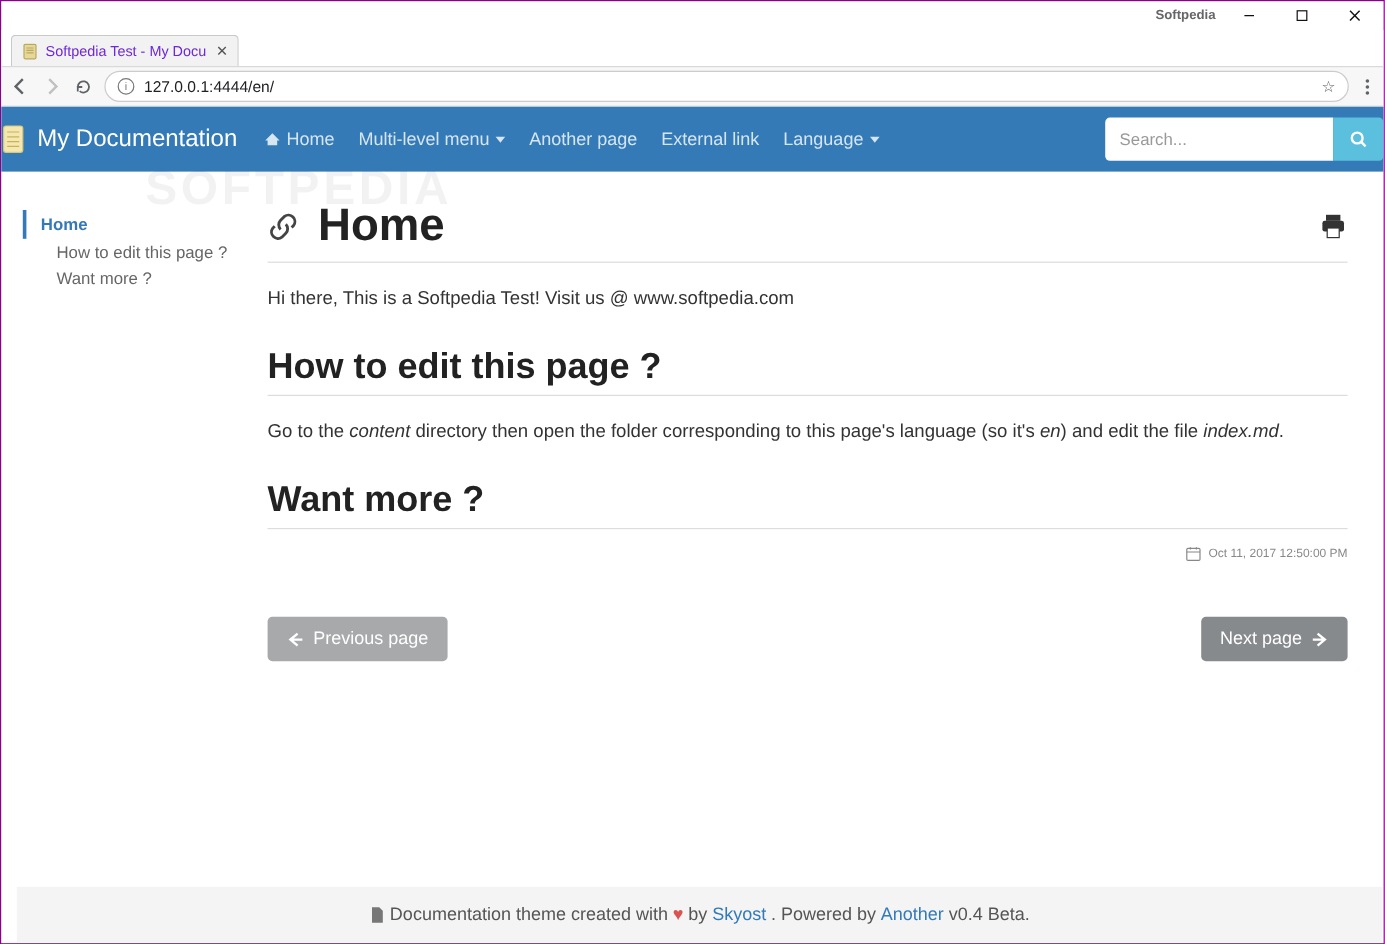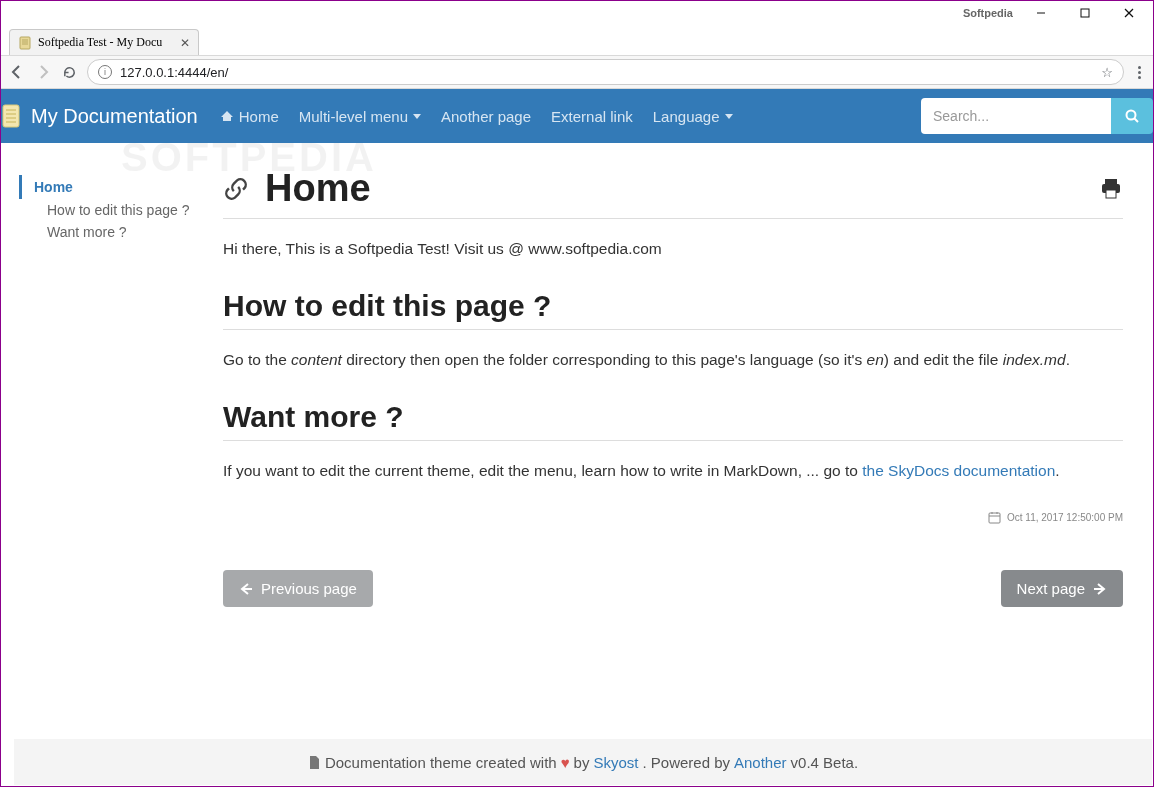--- a/index.html
+++ b/index.html
@@ -51,21 +51,21 @@
   border-radius: 4px 4px 0 0;
   display: flex;
   align-items: center;
   padding: 4px 8px;
   font-size: 12px;
   color: #444;
   width: 190px;
   height: 26px;
   gap: 6px;
 }
-.tab-title { flex: 1; white-space: nowrap; overflow: hidden; text-overflow: ellipsis; color:#000000;font-family:Liberation Serif, serif;}
+.tab-title { flex: 1; white-space: nowrap; overflow: hidden; text-overflow: ellipsis; color:#6d28d9;}
 .tab-close { font-size: 12px; color: #555; }
 
 
 .browser-toolbar {
   height: 34px;
   border-top: 1px solid #d9d9d9;
   border-bottom: 1px solid #d9d9d9;
   background: #f7f7f7;
   display: flex;
   align-items: center;
@@ -312,23 +312,20 @@
     </div>
 
     <p class="para">Hi there, This is a Softpedia Test! Visit us @ www.softpedia.com</p>
 
     <h2>How to edit this page ?</h2>
     <p class="para">
       <span>Go to the </span><em>content</em><span> directory then open the folder corresponding to this page's language (so it's </span><em>en</em><span>) and edit the file </span><em>index.md</em><span>.</span>
     </p>
 
     <h2>Want more ?</h2>
-    <p class="para">
-      <span>If you want to edit the current theme, edit the menu, learn how to write in MarkDown, ... go to </span><a href="#">the SkyDocs documentation</a><span>.</span>
-    </p>
 
     <div class="timestamp">
       <svg width="13" height="13" viewBox="0 0 13 13">
           <rect x="1" y="2" width="11" height="10" rx="1" fill="none" stroke="#888"></rect>
           <line x1="1" y1="5" x2="12" y2="5" stroke="#888"></line>
           <line x1="4" y1="1" x2="4" y2="3" stroke="#888"></line>
           <line x1="9" y1="1" x2="9" y2="3" stroke="#888"></line>
         </svg>
       <span>Oct 11, 2017 12:50:00 PM</span>
     </div>

